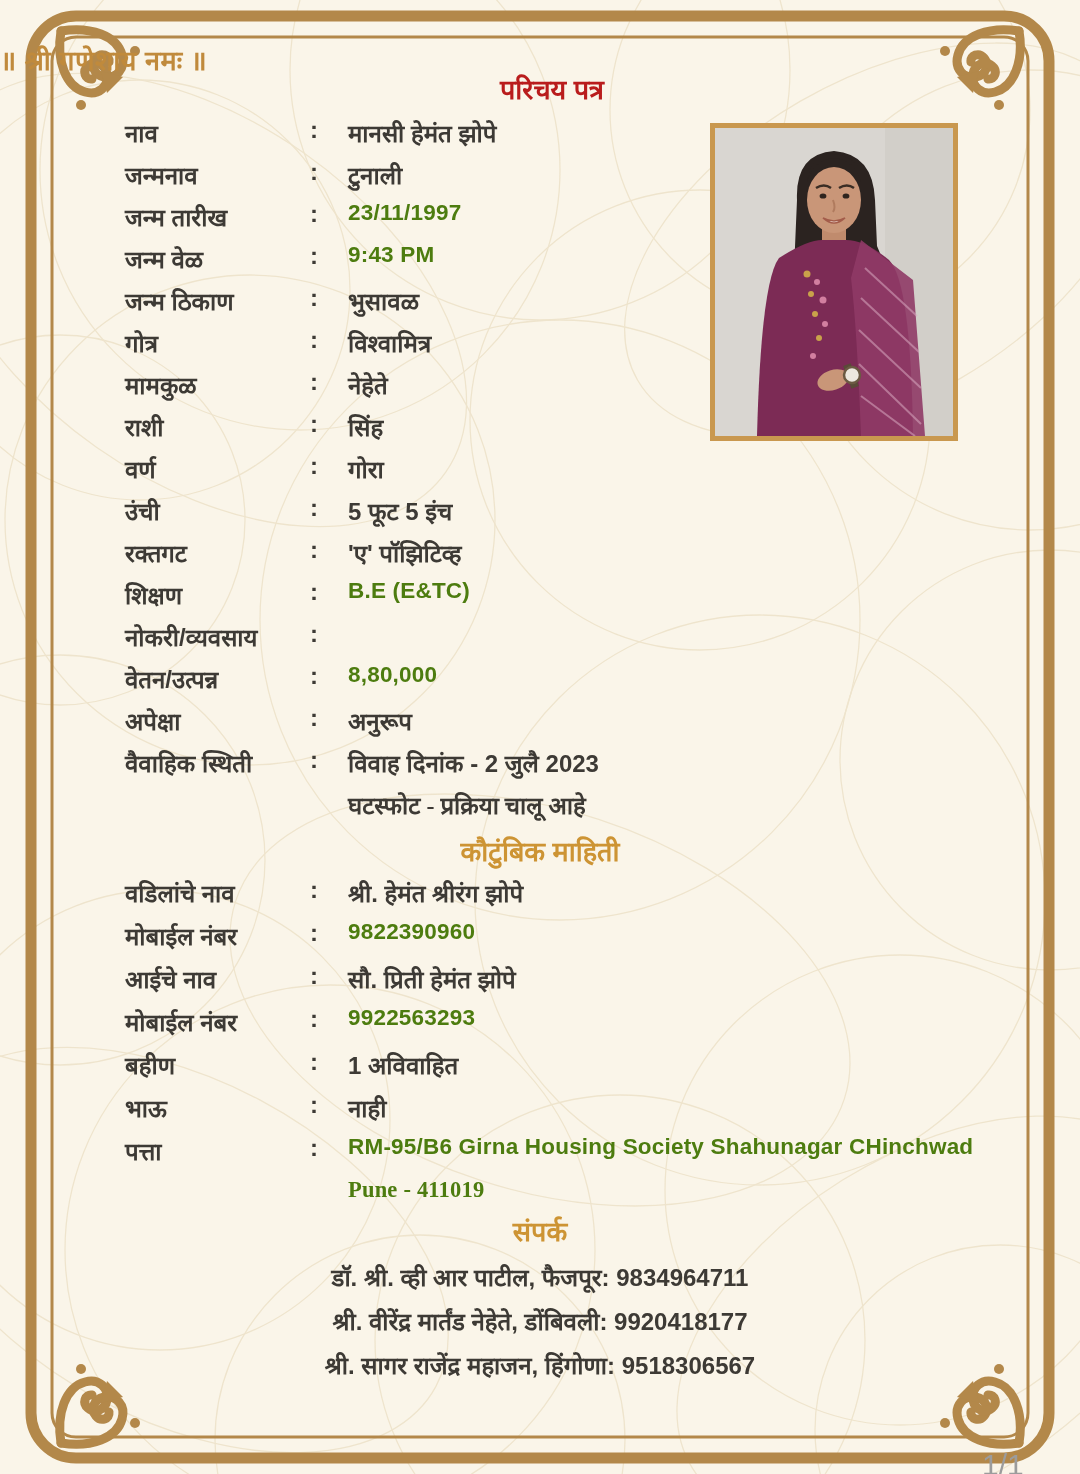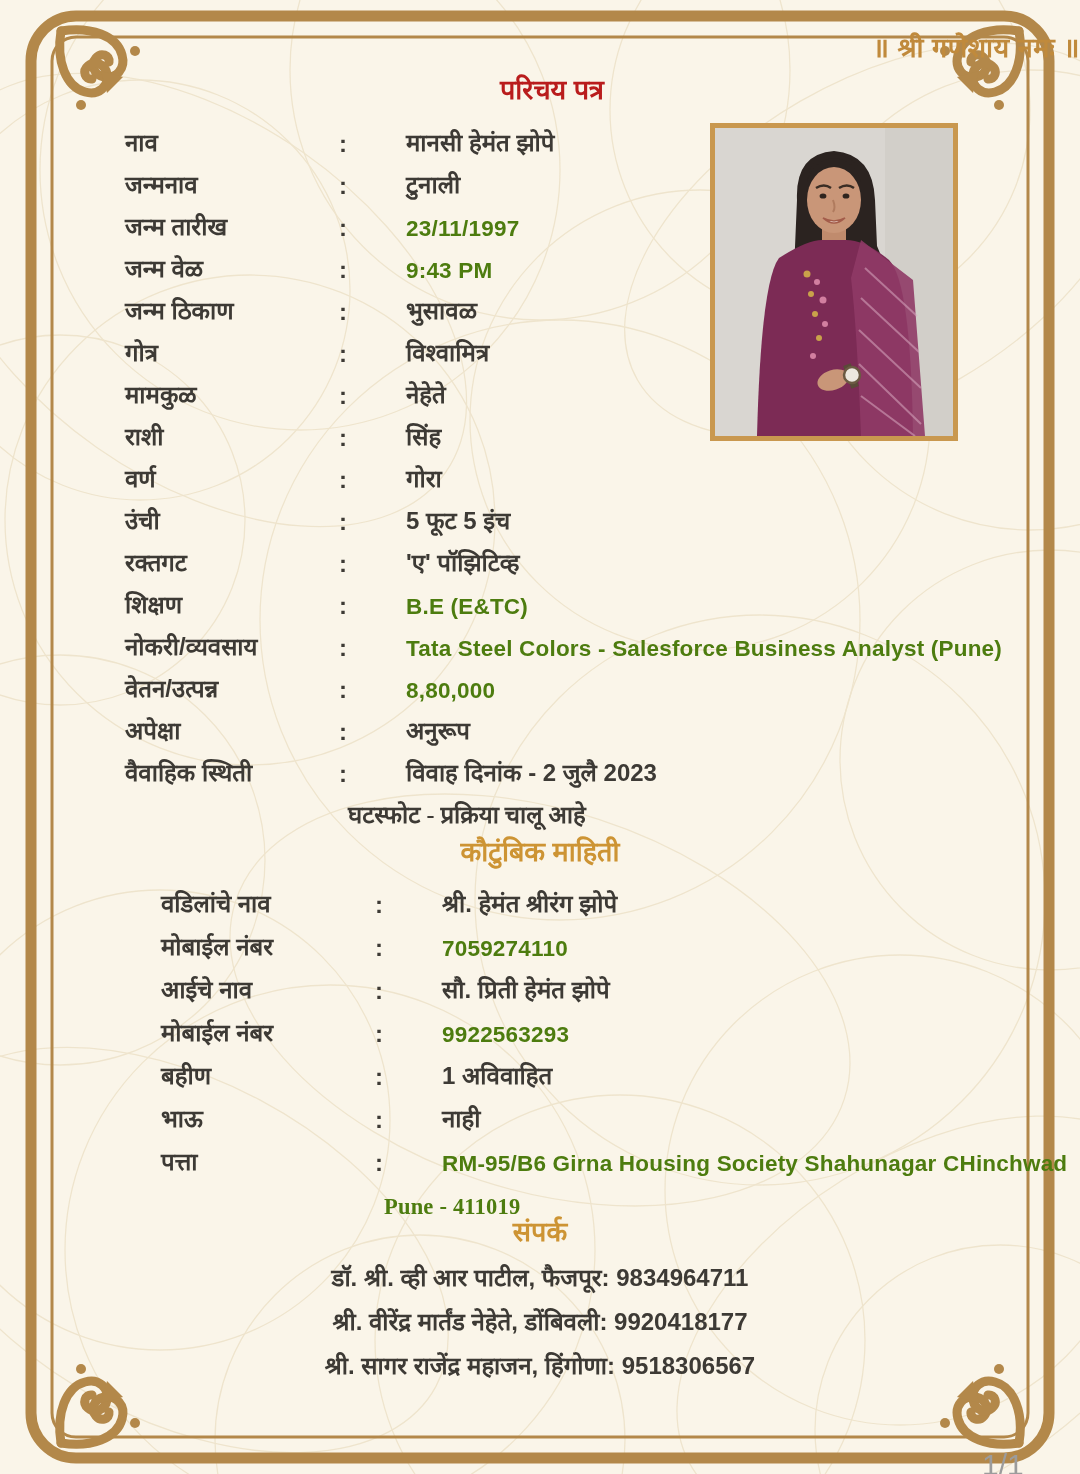--- a/index.html
+++ b/index.html
@@ -1,34 +1,34 @@
 <!DOCTYPE html>
 <html><head>
 <meta charset="utf-8">
 <style>
   html,body{margin:0;padding:0;}
   body{width:1080px;height:1474px;overflow:hidden;background:#faf5e9;
        font-family:"Liberation Sans","DejaVu Sans",sans-serif;color:#3d3a35;}
   .page{position:relative;width:1080px;height:1474px;overflow:hidden;}
   svg.bg-pattern,svg.frame{position:absolute;left:0;top:0;pointer-events:none;}
   
-  .invocation{position:absolute;top:28px;left:0;width:100%;text-align:right;
+  .invocation{position:absolute;top:41px;left:0;width:100%;text-align:left;
     font-size:27px;font-weight:700;color:#c08a3c;letter-spacing:.5px;}
   .doc-title{position:absolute;top:70px;left:0;width:100%;text-align:center;
     font-size:27px;font-weight:700;color:#b91c1c;margin-left:12px;}
   
   .rows{position:absolute;left:125px;top:116px;width:860px;}
-  .row{display:flex;height:42px;align-items:flex-end;font-size:24px;font-weight:600;gap:29px;}
+  .row{display:flex;height:42px;align-items:flex-start;font-size:24px;font-weight:600;}
   .row .lbl{width:185px;flex:none;}
   .row .col{width:38px;flex:none;}
   .row .val{flex:1;white-space:nowrap;}
   .latin{font-size:22.5px;font-weight:600;letter-spacing:.2px;color:#4d7c0f;}
   .cont{padding-left:223px;font-family:Liberation Serif, serif;}
   .fam-rows{position:absolute;left:125px;top:876px;width:860px;}
-  .fam-rows .row{height:43px;margin-left:36px;}
+  .fam-rows .row{height:43px;}
   .sec-head{position:absolute;left:0;width:100%;text-align:center;
     font-size:27px;font-weight:700;color:#cd9434;}
   .sec-head.family{top:832px;}
   .sec-head.contact{top:1212px;}
   .contacts{position:absolute;left:0;top:1256px;width:100%;text-align:center;}
   .contacts div{height:44px;line-height:44px;font-size:24px;font-weight:700;}
   
   .photo-frame{position:absolute;left:710px;top:123px;width:238px;height:308px;
     border:5px solid #c9984f;background:#d9d6d1;}
   .page-indicator{position:absolute;left:982px;top:1448px;font-size:30px;
@@ -191,21 +191,20 @@
         <span class="val">'ए' पॉझिटिव्ह</span>
       </div>
     <div class="row">
         <span class="lbl">शिक्षण</span>
         <span class="col">:</span>
         <span class="val latin">B.E (E&amp;TC)</span>
       </div>
     <div class="row">
         <span class="lbl">नोकरी/व्यवसाय</span>
         <span class="col">:</span>
-        <span class="val latin">Tata Steel Colors - Salesforce Business Analyst (Pune)</span>
       </div>
     <div class="row">
         <span class="lbl">वेतन/उत्पन्न</span>
         <span class="col">:</span>
         <span class="val latin">8,80,000</span>
       </div>
     <div class="row">
         <span class="lbl">अपेक्षा</span>
         <span class="col">:</span>
         <span class="val">अनुरूप</span>
@@ -223,21 +222,21 @@
   <div class="sec-head family">कौटुंबिक माहिती</div>
   <div class="fam-rows">
     <div class="row">
         <span class="lbl">वडिलांचे नाव</span>
         <span class="col">:</span>
         <span class="val">श्री. हेमंत श्रीरंग झोपे</span>
       </div>
     <div class="row">
         <span class="lbl">मोबाईल नंबर</span>
         <span class="col">:</span>
-        <span class="val latin">7059274110</span>
+        <span class="val latin">9822390960</span>
       </div>
     <div class="row">
         <span class="lbl">आईचे नाव</span>
         <span class="col">:</span>
         <span class="val">सौ. प्रिती हेमंत झोपे</span>
       </div>
     <div class="row">
         <span class="lbl">मोबाईल नंबर</span>
         <span class="col">:</span>
         <span class="val latin">9922563293</span>

